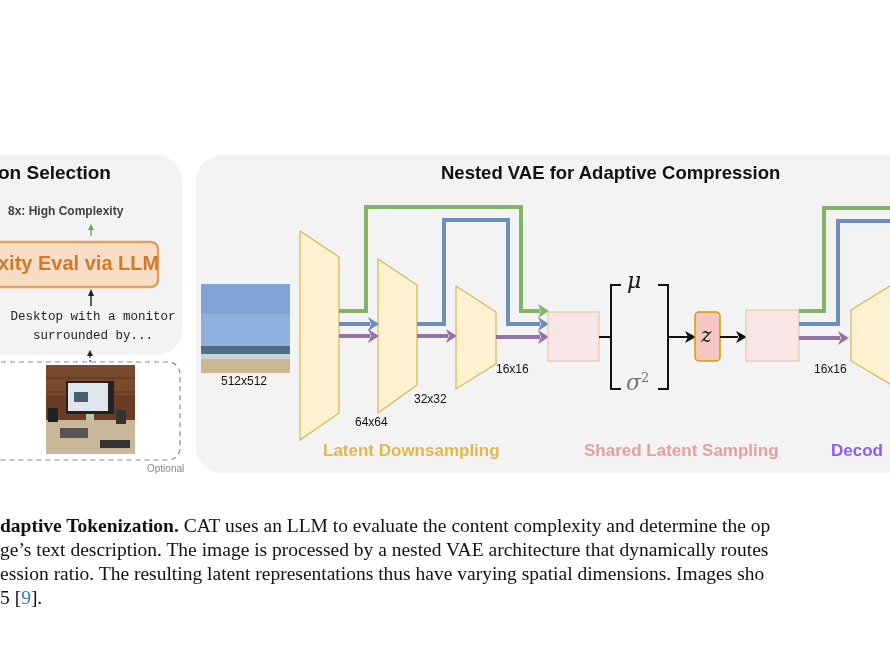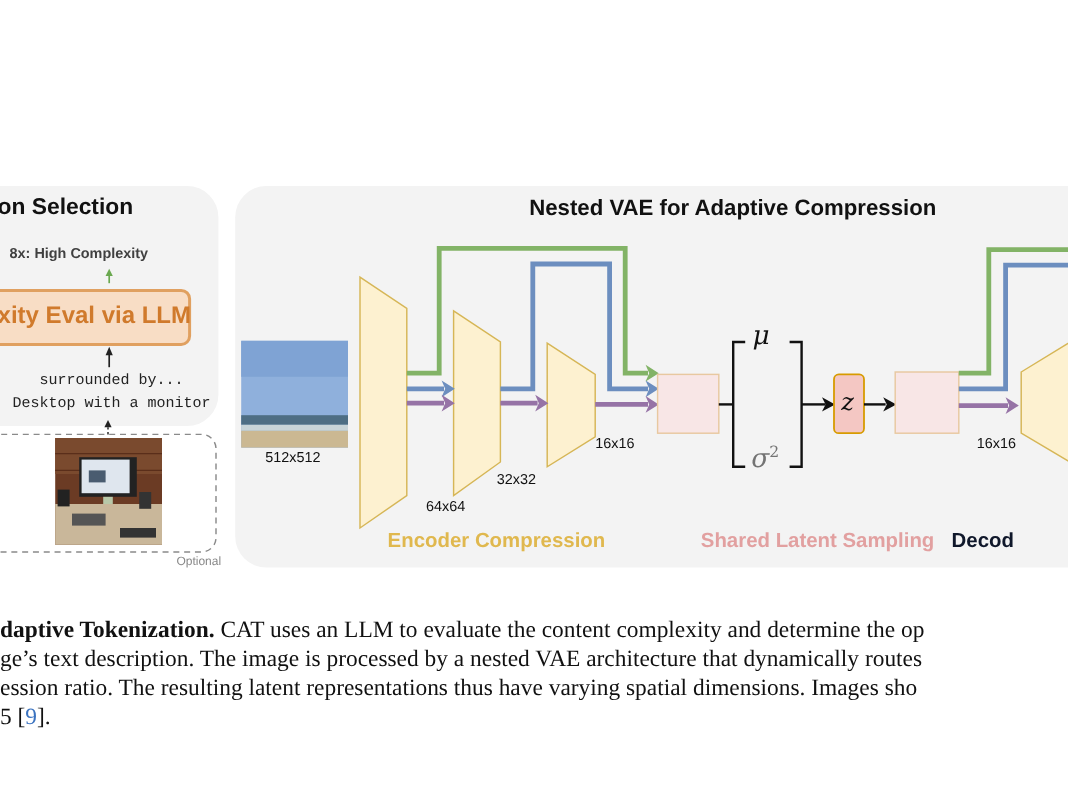--- a/index.html
+++ b/index.html
@@ -98,40 +98,40 @@
   <polyline points="799,324 838,324 838,221 900,221" fill="none" stroke="#6c8ebf" stroke-width="4"></polyline>
   <polyline points="799,338 840,338" fill="none" stroke="#9673a6" stroke-width="4"></polyline>
   <path d="M838,331 L849,338 L838,345 L841,338 Z" fill="#9673a6"></path>
   <polygon points="851,310 895,283 895,387 851,361" fill="#fdf1d0" stroke="#d6b656" stroke-width="1.2"></polygon>
 </svg>
 
 <div class="abs title" style="left:-2px; top:162px;">on Selection</div>
 <div class="abs sec" style="left:8px; top:204px; font-size:12px; color:#404040;">8x: High Complexity</div>
 <div class="abs" style="left:-2px; top:252px; font-weight:bold; font-size:20px; color:#d07a2c;">xity Eval via LLM</div>
 <div class="abs mono" style="left:6px; top:308px; width:174px;">
+  <div>Desktop with a monitor</div>
   <div>surrounded by...</div>
-  <div>Desktop with a monitor</div>
 </div>
 <div class="abs" style="left:135px; top:463px; font-size:10px; color:#888;margin-left:12px;">Optional</div>
 
 <div class="abs title" style="left:441px; top:162px; font-size:18.5px;">Nested VAE for Adaptive Compression</div>
 <div class="abs dimlbl" style="left:221px; top:374px;">512x512</div>
 <div class="abs dimlbl" style="left:355px; top:415px;">64x64</div>
 <div class="abs dimlbl" style="left:414px; top:392px;">32x32</div>
 <div class="abs dimlbl" style="left:496px; top:362px;">16x16</div>
 <div class="abs dimlbl" style="left:814px; top:362px;">16x16</div>
 
 <div class="abs" style="left:627px; top:268px; font-family:'DejaVu Serif', serif; font-style:italic; font-size:22px; color:#111;">μ</div>
 <div class="abs" style="left:626px; top:370px; font-family:'DejaVu Serif', serif; font-style:italic; font-size:22px; color:#737373;">
   <span>σ</span><sup style="font-style:normal; font-size:13px;">2</sup>
 </div>
 <div class="abs" style="left:701px; top:323px; font-family:'DejaVu Serif', serif; font-style:italic; font-size:20px; color:#111;">z</div>
 
-<div class="abs sec" style="left:323px; top:441px; color:#e0b84e;">Encoder Compression</div>
+<div class="abs sec" style="left:323px; top:441px; color:#e0b84e;">Latent Downsampling</div>
 <div class="abs sec" style="left:584px; top:441px; color:#e2a0a0;">Shared Latent Sampling</div>
-<div class="abs sec" style="left:793px; top:441px; color:#0f172a;">Decod</div>
+<div class="abs sec" style="left:831px; top:441px; color:#8b5cf6;">Decod</div>
 
 <div class="caption">
   <div><b>daptive Tokenization.</b><span> CAT uses an LLM to evaluate the content complexity and determine the op</span></div>
   <div>ge’s text description. The image is processed by a nested VAE architecture that dynamically routes</div>
   <div>ession ratio. The resulting latent representations thus have varying spatial dimensions. Images sho</div>
   <div><span>5 [</span><span class="cite">9</span><span>].</span></div>
 </div>
 
 </body></html>

